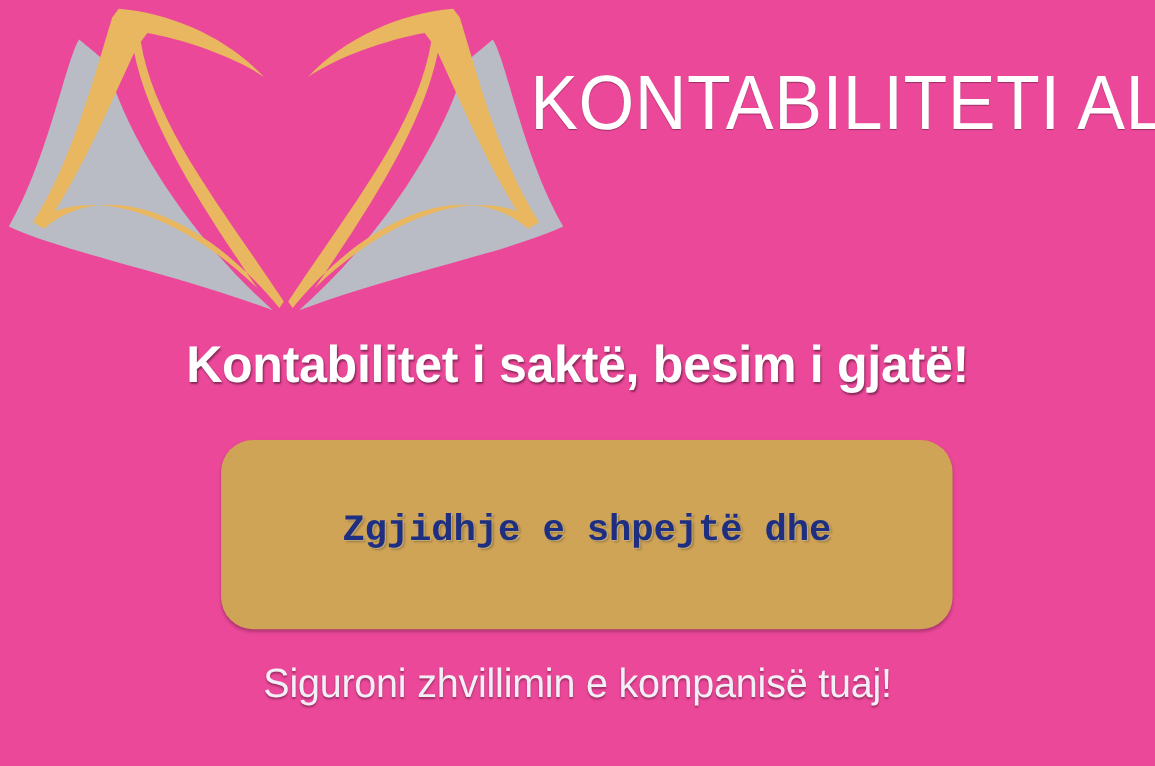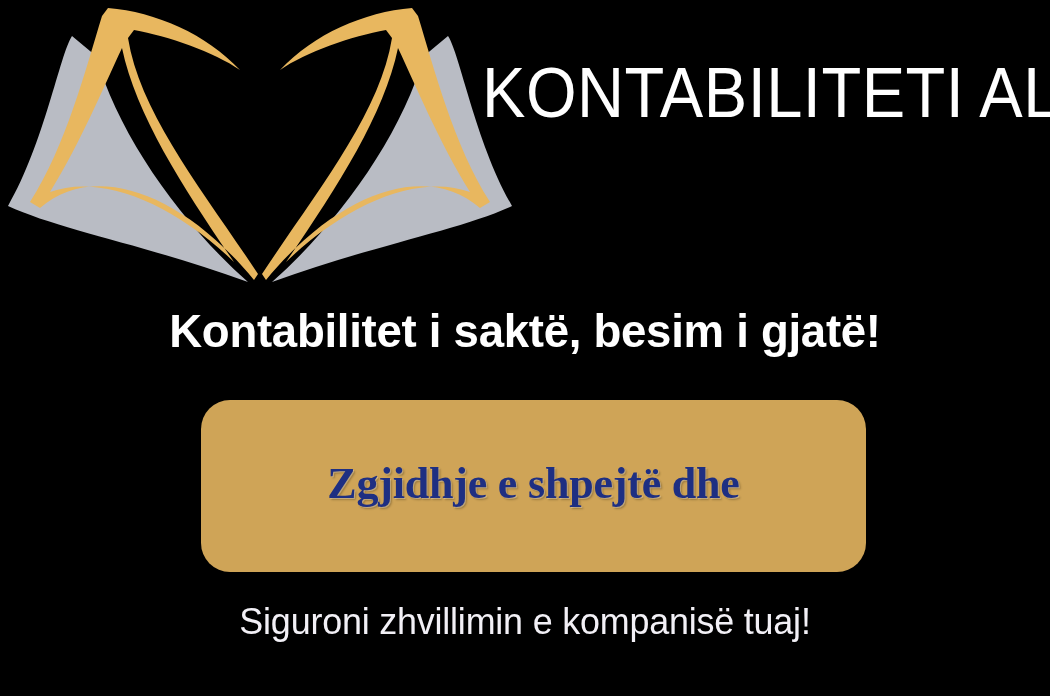--- a/index.html
+++ b/index.html
@@ -11,21 +11,21 @@
     width: 1050px;
     height: 696px;
     overflow: hidden;
     font-family: "Liberation Sans", sans-serif;
     background: #1c0a87;
   }
   #banner {
     position: relative;
     width: 1050px;
     height: 696px;
-    background: #000000;
+    background: #ec4899;
     overflow: hidden;
   }
 
   
   #logo-mark {
     position: absolute;
     left: 0px;
     top: -6px;
     width: 520px;
     height: 290px;
@@ -84,23 +84,23 @@
     border-radius: 29px;
     box-sizing: border-box;
     display: flex;
     flex-direction: column;
     align-items: center;
     justify-content: center;
     box-shadow: 0 2px 3px rgba(0,0,0,0.25);
   }
   .card-line {
     color: #1e2f82;
-    font-family: Liberation Serif, serif;
+    font-family: Liberation Mono, monospace;
     font-weight: 700;
-    font-size: 44px;
+    font-size: 34px;
     letter-spacing: -0.2px;
     white-space: nowrap;
     line-height: 1.28;
     text-shadow: 1px 1px 0 rgba(255,255,255,0.30),
                  2px 2px 2px rgba(40,30,10,0.30);
   }
   .card-line.line-1 { margin-bottom: 4px; }
 
   
   #footer-note {

